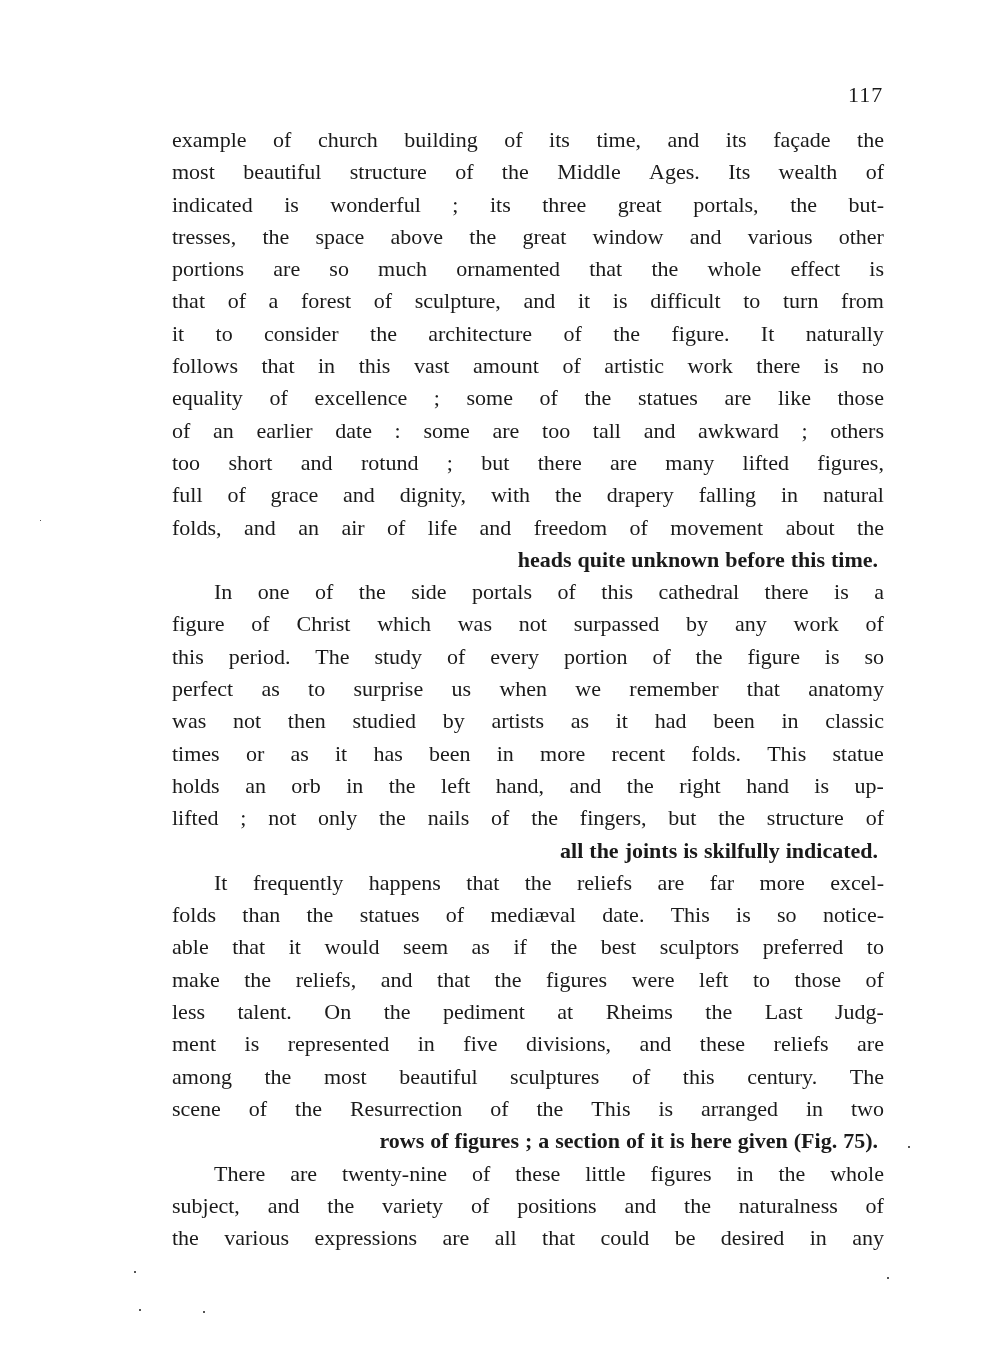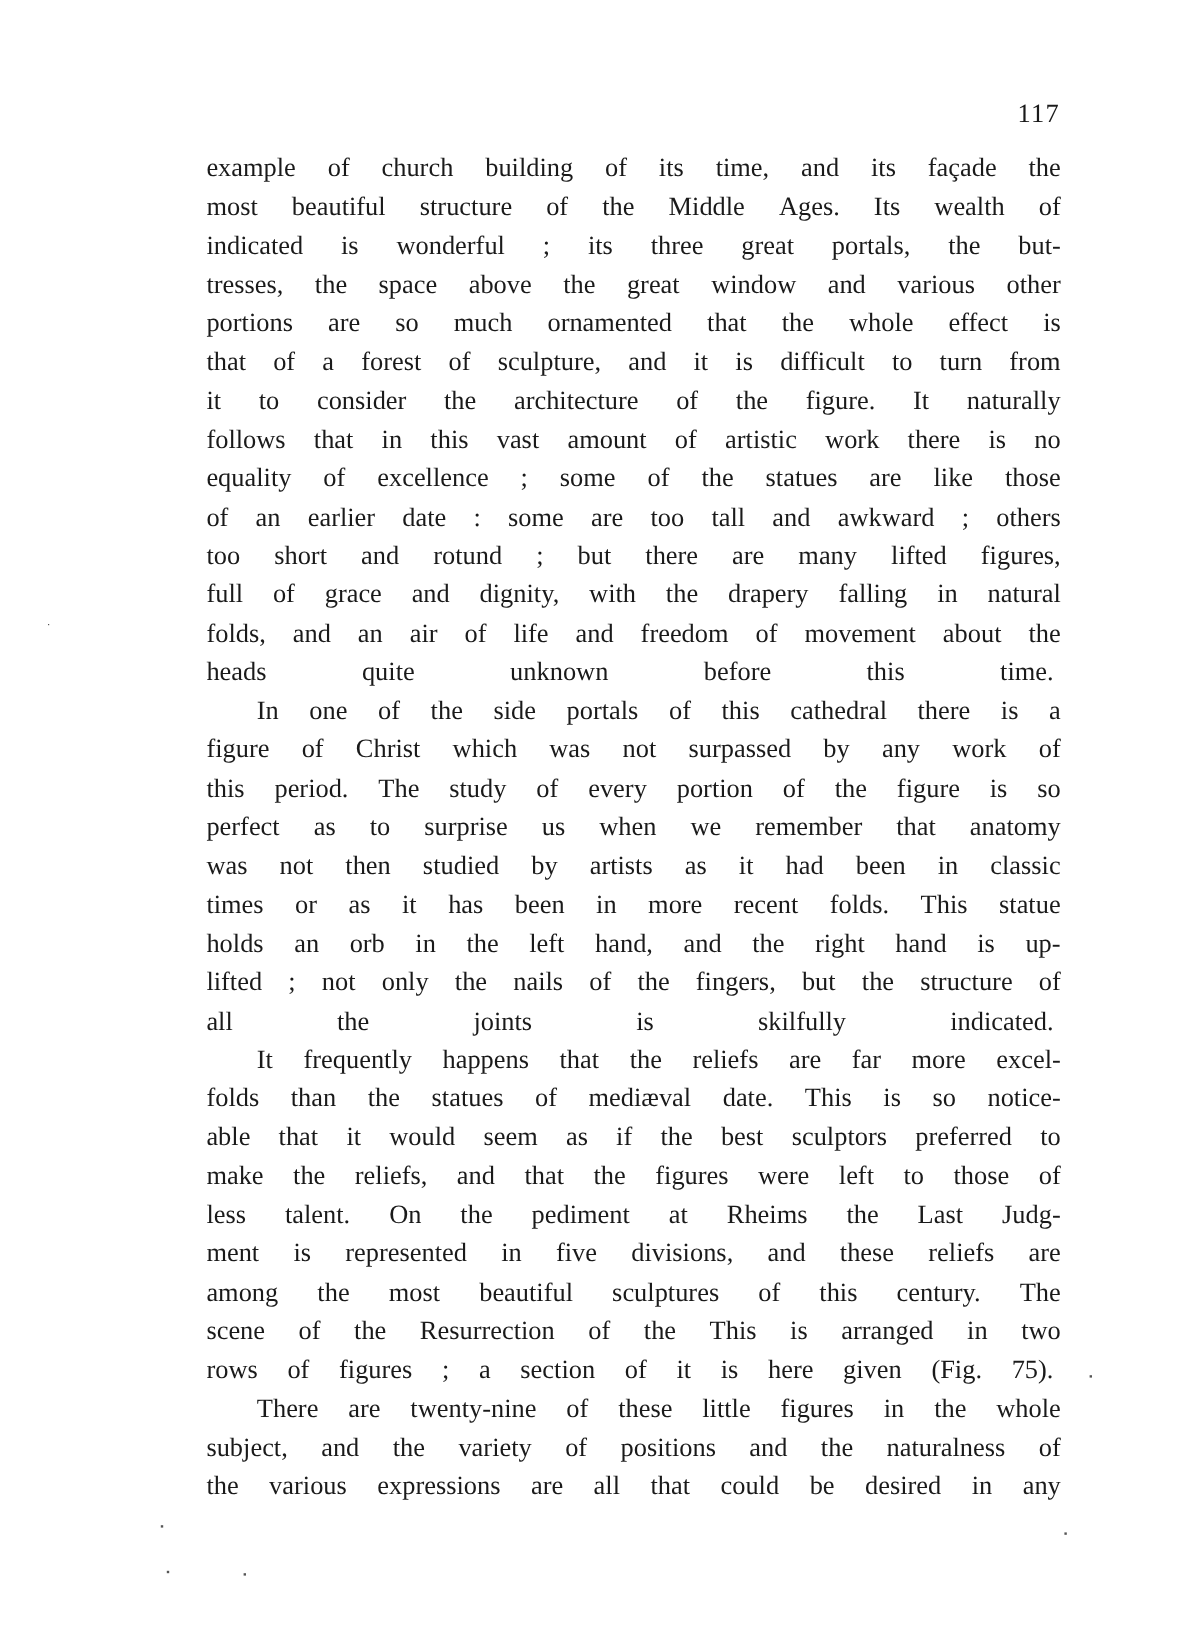--- a/index.html
+++ b/index.html
@@ -47,21 +47,22 @@
     }
     .line {
       height: 32.3px;
       line-height: 32.3px;
       font-size: 22px;
       display: flex;
       justify-content: space-between;
       white-space: nowrap;
     }
     .line.last {
-      justify-content: space-between;
+      justify-content: flex-end;
+      font-weight: bold;
     }
     .line.last span.w { margin-right: 6px; }
     .line.indent { padding-left: 42px; }
     .speck {
       position: absolute;
       width: 2px; height: 2px;
       background: #555;
     }
   </style>
 </head>

